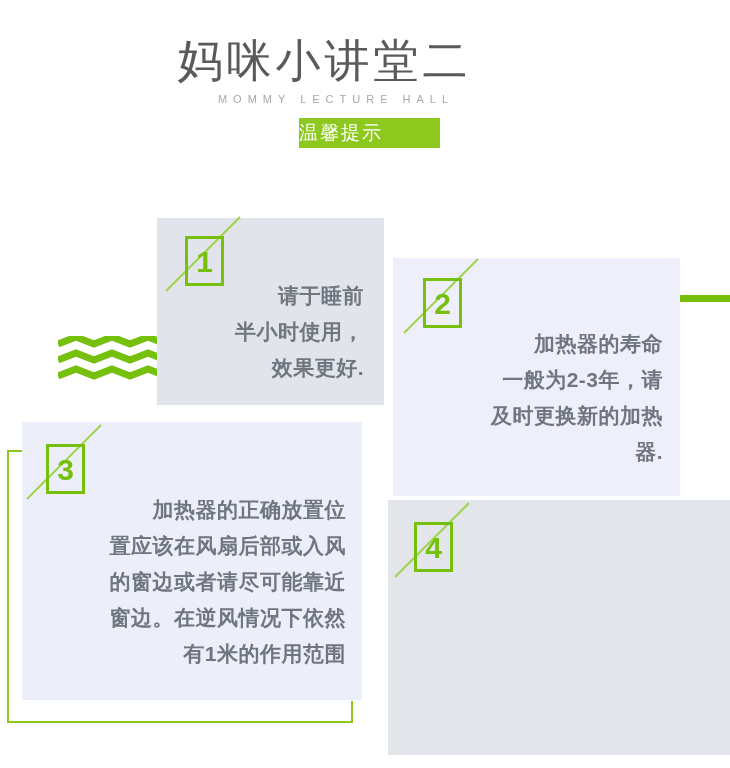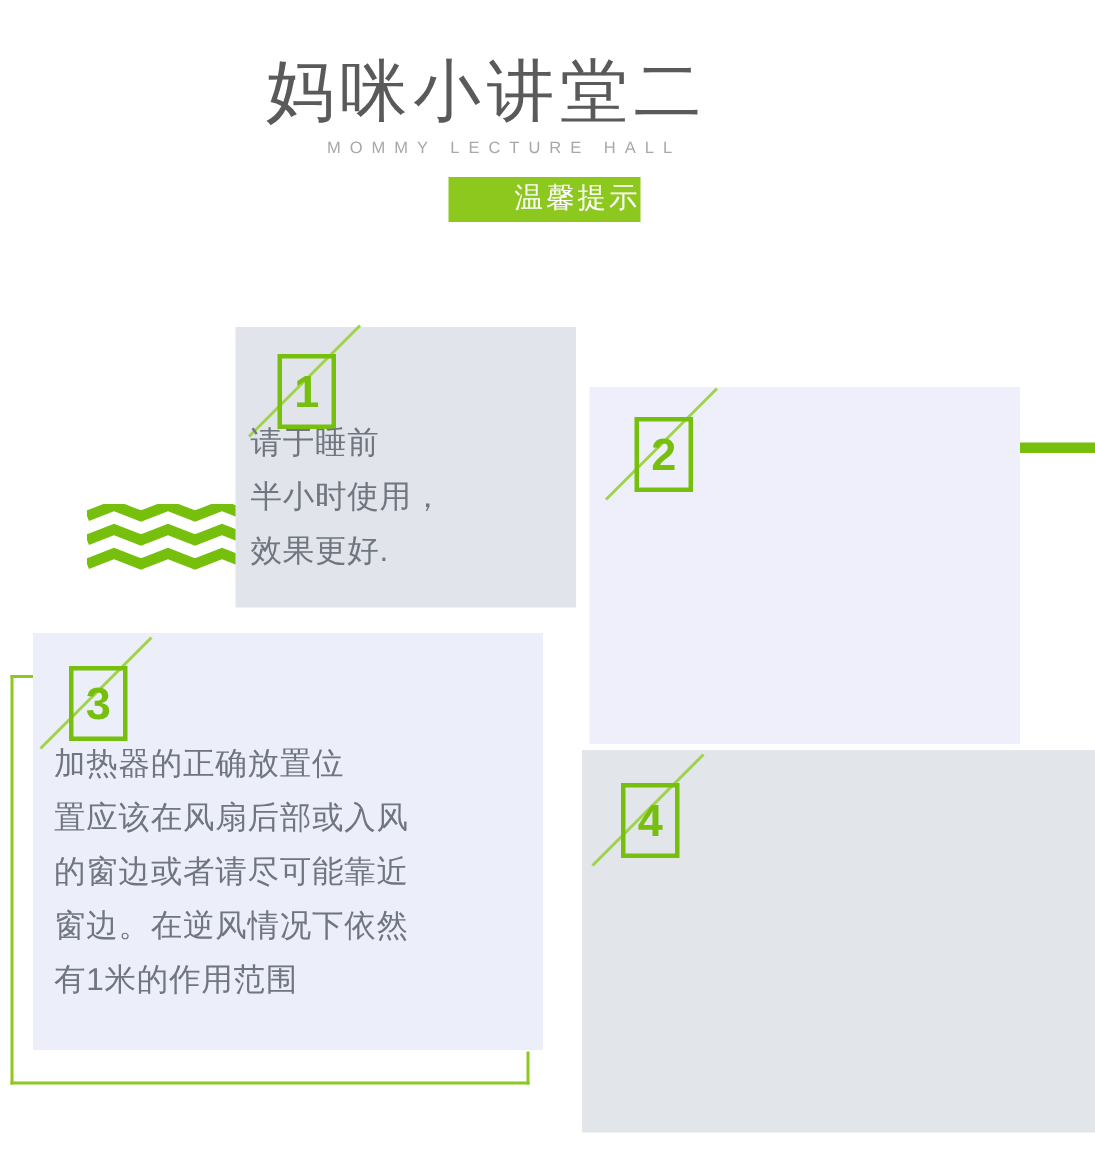--- a/index.html
+++ b/index.html
@@ -45,28 +45,28 @@
     line-height: 16px;
     letter-spacing: 6px;
     color: #a8a8a8;
     font-weight: 400;
     white-space: nowrap;
   }
   #badge {
     position: absolute;
     left: 299px;
     top: 118px;
-    width: 128px;
+    width: 141px;
     height: 30px;
     background: #8dc81e;
     color: #ffffff;
     font-size: 19px;
     line-height: 30px;
     letter-spacing: 2px;
-    text-align: right;
+    text-align: left;
     box-sizing: border-box;
   }
 
   
   #zigzag {
     position: absolute;
     left: 58px;
     top: 336px;
     width: 108px;
     height: 48px;
@@ -103,21 +103,23 @@
   
   .card {
     position: absolute;
     box-sizing: border-box;
   }
   .card-text {
     color: #6f767f;
     font-size: 21px;
     line-height: 36px;
     letter-spacing: 0.5px;
+    text-align: right;
     white-space: pre-line;
+    font-weight: bold;
   }
 
   
   .num-box {
     position: absolute;
     width: 39px;
     height: 50px;
     border: 3px solid #76c00d;
     box-sizing: border-box;
     color: #76c00d;
@@ -226,20 +228,24 @@
   <div class="card-text">请于睡前
 半小时使用，
 效果更好.</div>
 </div>
 
 <div class="card" id="card2">
   <svg class="num-slash" viewBox="0 0 82 82" xmlns="http://www.w3.org/2000/svg">
     <line x1="4" y1="78" x2="78" y2="4" stroke="#9fd34a" stroke-width="2"></line>
   </svg>
   <div class="num-box">2</div>
+  <div class="card-text">加热器的寿命
+一般为2-3年，请
+及时更换新的加热
+器.</div>
 </div>
 
 <div class="card" id="card3">
   <svg class="num-slash" viewBox="0 0 82 82" xmlns="http://www.w3.org/2000/svg">
     <line x1="4" y1="78" x2="78" y2="4" stroke="#9fd34a" stroke-width="2"></line>
   </svg>
   <div class="num-box">3</div>
   <div class="card-text">加热器的正确放置位
 置应该在风扇后部或入风
 的窗边或者请尽可能靠近

